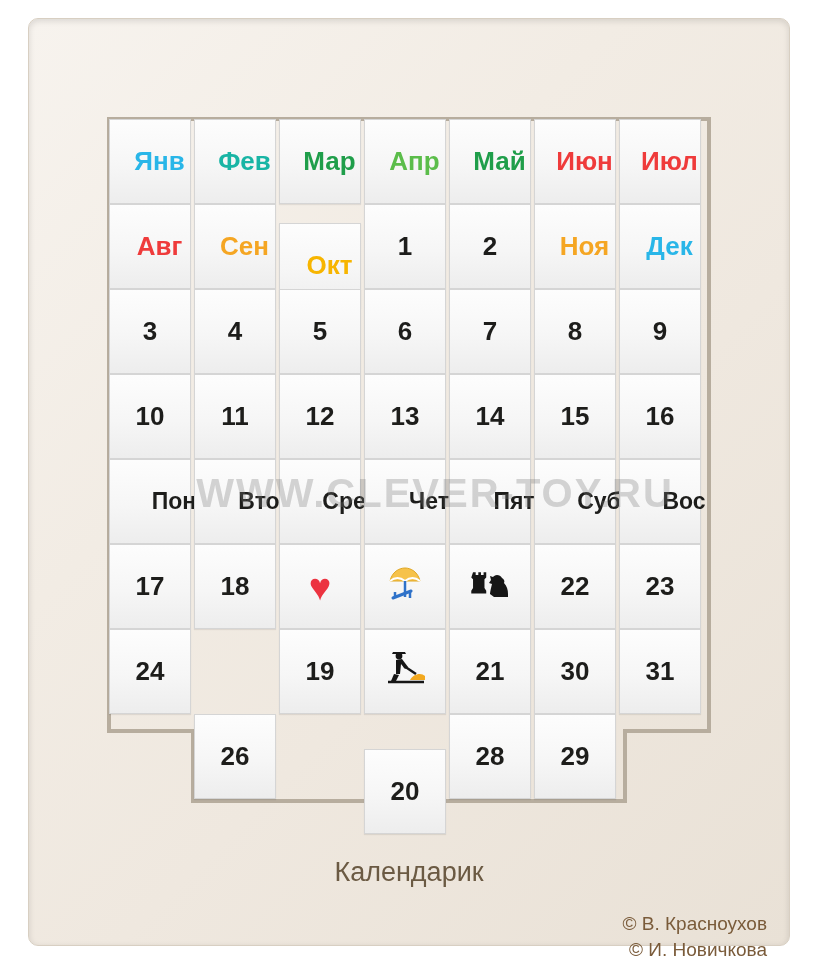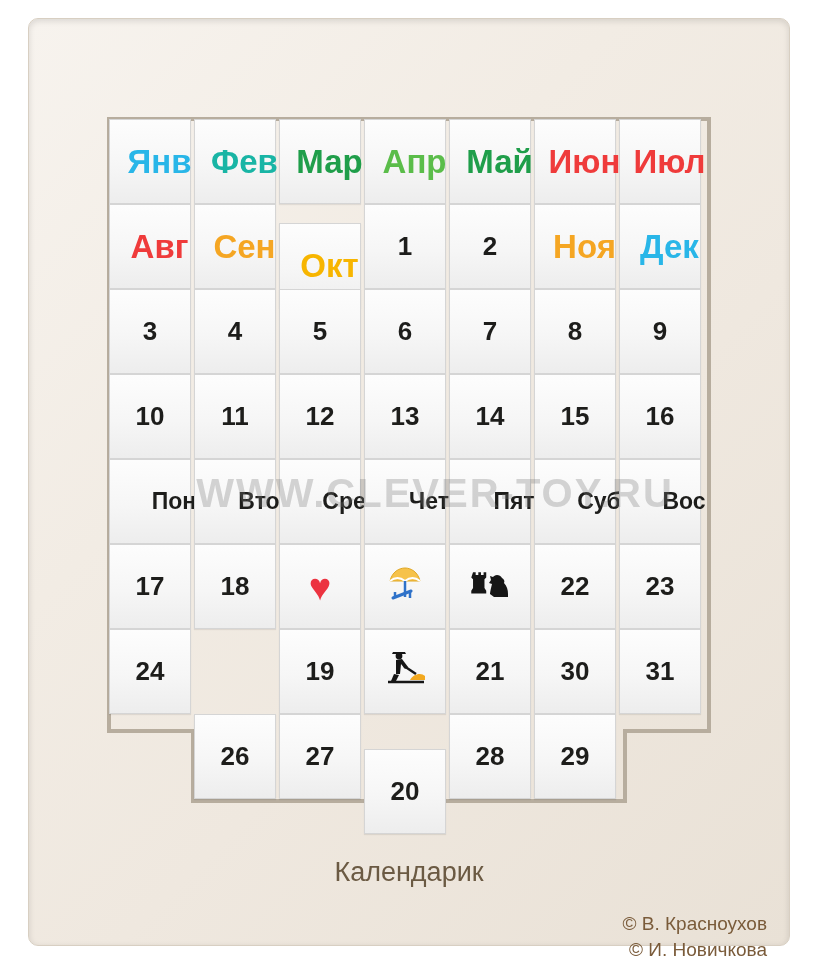--- a/index.html
+++ b/index.html
@@ -59,21 +59,21 @@
     background: linear-gradient(180deg, #fdfdfd 0%, #f6f6f6 55%, #ededed 100%);
     border: 1px solid #d5d5d5;
     display: flex;
     align-items: center;
     justify-content: center;
     font-weight: bold;
     font-size: 26px;
     color: #1d1d1b;
     box-shadow: 0 1px 1px rgba(0,0,0,0.08);
   }
-  .cell.month { font-size: 33px; padding-left: 19px; }
+  .cell.month { font-size: 26px; padding-left: 19px; }
   .cell.weekday { font-size: 23px; padding-left: 48px; }
   .cell.icon { font-size: 34px; }
   .cell.empty { background: transparent; border: none; box-shadow: none; }
 
   
   #watermark {
     position: absolute;
     left: 66px;
     top: 452px;
     width: 680px;
@@ -197,21 +197,20 @@
               <path d="M22 17 l12 8" stroke="#161616" stroke-width="2.4" fill="none"></path>
               <path d="M28 31 c3 -6 11 -8 15 -4 v4 Z" fill="#f2a81e"></path>
               <path d="M6 33 h36" stroke="#161616" stroke-width="2.5"></path>
             </svg></span>
         </div>
         <div class="cell day" style="left: 340px; top: 510px; color: rgb(29, 29, 27);">21</div>
         <div class="cell day" style="left: 425px; top: 510px; color: rgb(29, 29, 27);">30</div>
         <div class="cell day" style="left: 510px; top: 510px; color: rgb(29, 29, 27);">31</div>
         <div class="cell empty" style="left: 0px; top: 595px;"></div>
         <div class="cell day" style="left: 85px; top: 595px; color: rgb(29, 29, 27);">26</div>
-        <div class="cell day" style="left: 170px; top: 595px; color: rgb(29, 29, 27);">27</div>
         <div class="cell day" style="left: 255px; top: 630px; color: rgb(29, 29, 27);">20</div>
         <div class="cell day" style="left: 340px; top: 595px; color: rgb(29, 29, 27);">28</div>
         <div class="cell day" style="left: 425px; top: 595px; color: rgb(29, 29, 27);">29</div>
         <div class="cell empty" style="left: 510px; top: 595px;"></div>
       </div>
 
     <div id="watermark">WWW.CLEVER-TOY.RU</div>
 
     <div id="caption">Календарик</div>
 

